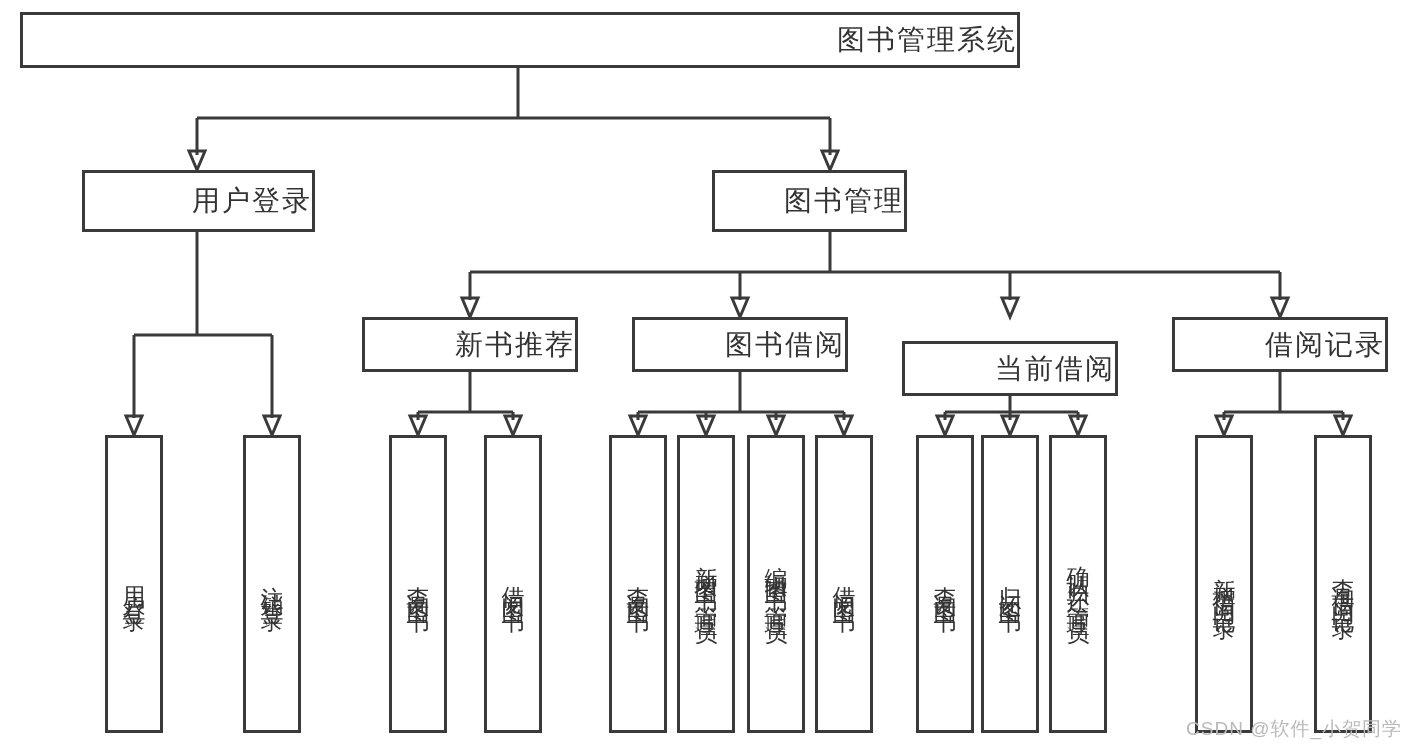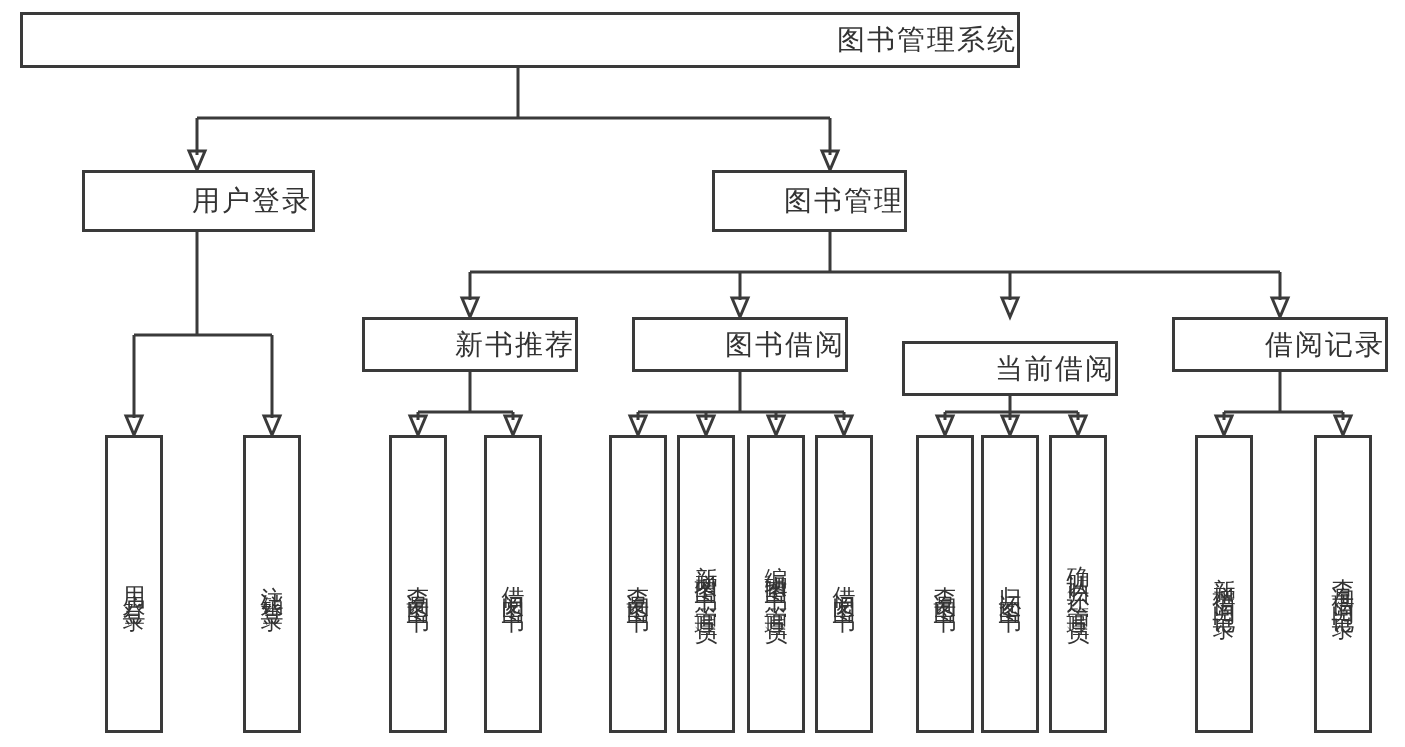--- a/index.html
+++ b/index.html
@@ -161,14 +161,15 @@
     <span>确认归还（管理员）</span>
   </div>
 
   <div class="vbox" style="left:1195px;top:435px;width:58px;height:298px;">
     <span>新增借阅记录</span>
   </div>
   <div class="vbox" style="left:1314px;top:435px;width:58px;height:298px;">
     <span>查询借阅记录</span>
   </div>
 
+  <div class="watermark">CSDN @软件_小贺同学</div>
 
 </div>
 
 </body></html>

